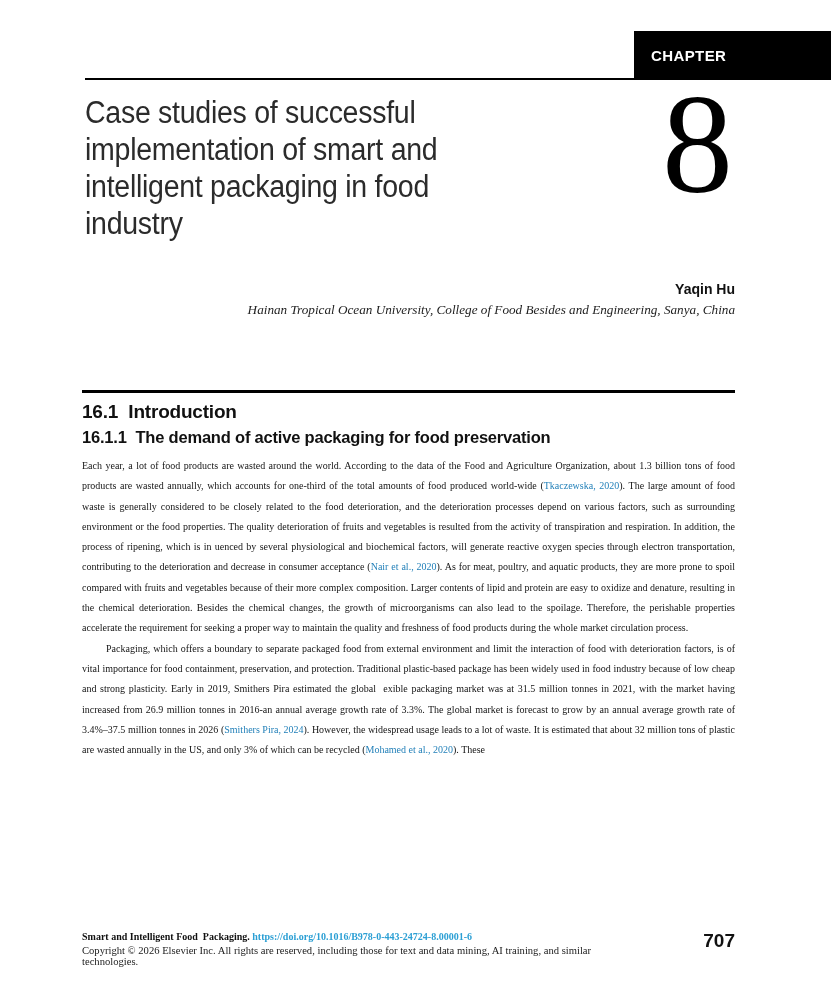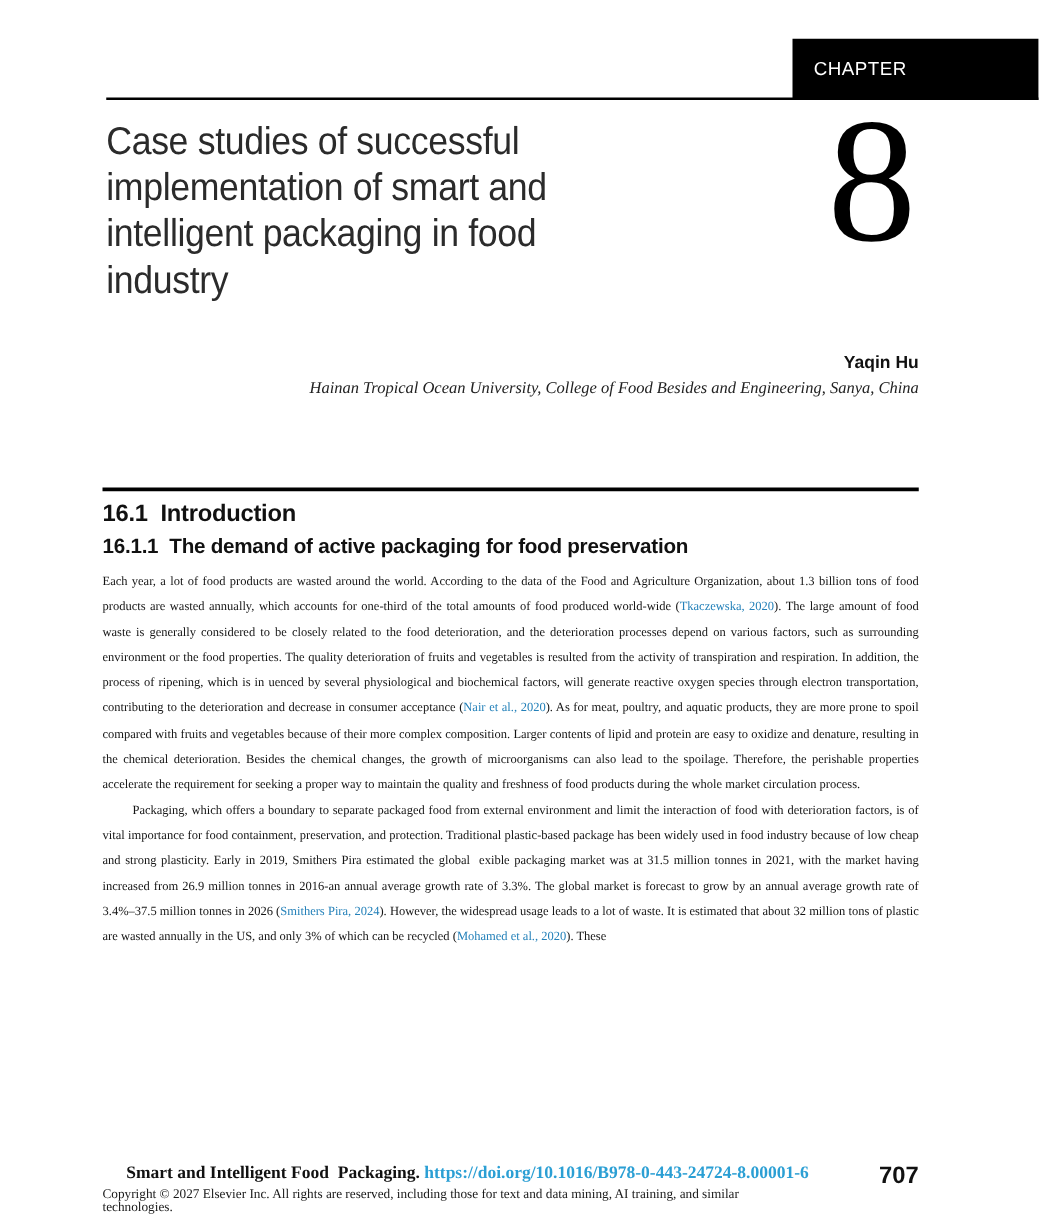--- a/index.html
+++ b/index.html
@@ -15,21 +15,21 @@
     overflow:hidden;
     font-family:"Liberation Serif", serif;
   }
   .chapter-box{
     position:absolute;left:634px;top:31px;width:197px;height:49px;
     background:var(--chapter-bg);
     color:#ffffff;
     display:flex;align-items:center;
     padding-left:17px;box-sizing:border-box;
     font-family:"Liberation Sans", sans-serif;
-    font-weight:400;font-size:15px;letter-spacing:0.4px;
+    font-weight:700;font-size:15px;letter-spacing:0.4px;
   }
   .header-rule{
     position:absolute;left:85px;top:78px;width:746px;height:2px;background:#000;
   }
   .title{
     position:absolute;left:85px;top:94px;
     font-family:"Liberation Sans", sans-serif;
     font-weight:400;font-size:31px;line-height:37px;
     color:#2b2b2b;letter-spacing:-0.3px;
     transform:scaleX(0.92);transform-origin:left top;
@@ -71,21 +71,21 @@
     margin:0;color:#141414;
   }
   .content p.indented{text-indent:24px;}
   a.ref-link{
     color:var(--link);text-decoration:none;cursor:pointer;
   }
   .footer{
     position:absolute;left:82px;top:931px;width:565px;
     font-family:"Liberation Serif", serif;color:#111;
   }
-  .footer-line1{font-size:14px;font-weight:700;text-align:right;}
+  .footer-line1{font-size:10px;font-weight:700;}
   .footer-line1 a.doi-link{
     color:var(--doi-link);font-weight:700;text-decoration:none;cursor:pointer;
   }
   .footer-line2{font-size:10.6px;margin-top:3px;font-weight:400;color:#1a1a1a;}
   .page-number{
     position:absolute;right:96px;top:930px;
     font-family:"Liberation Sans", sans-serif;
     font-weight:700;font-size:19px;color:#111;
   }
 </style>
@@ -120,18 +120,18 @@
     <h1>16.1&nbsp; Introduction</h1>
     <h2>16.1.1&nbsp; The demand of active packaging for food preservation</h2>
 
     <p><span>Each year, a lot of food products are wasted around the world. According to the data of the Food and Agriculture Organization, about 1.3 billion tons of food products are wasted annually, which accounts for one-third of the total amounts of food produced world-wide (</span><a class="ref-link">Tkaczewska, 2020</a><span>). The large amount of food waste is generally considered to be closely related to the food deterioration, and the deterioration processes depend on various factors, such as surrounding environment or the food properties. The quality deterioration of fruits and vegetables is resulted from the activity of transpiration and respiration. In addition, the process of ripening, which is in&nbsp;uenced by several physiological and biochemical factors, will generate reactive oxygen species through electron transportation, contributing to the deterioration and decrease in consumer acceptance (</span><a class="ref-link">Nair et al., 2020</a><span>). As for meat, poultry, and aquatic products, they are more prone to spoil compared with fruits and vegetables because of their more complex composition. Larger contents of lipid and protein are easy to oxidize and denature, resulting in the chemical deterioration. Besides the chemical changes, the growth of microorganisms can also lead to the spoilage. Therefore, the perishable properties accelerate the requirement for seeking a proper way to maintain the quality and freshness of food products during the whole market circulation process.</span></p>
 
     <p class="indented"><span>Packaging, which offers a boundary to separate packaged food from external environment and limit the interaction of food with deterioration factors, is of vital importance for food containment, preservation, and protection. Traditional plastic-based package has been widely used in food industry because of low cheap and strong plasticity. Early in 2019, Smithers Pira estimated the global &nbsp;exible packaging market was at 31.5 million tonnes in 2021, with the market having increased from 26.9 million tonnes in 2016-an annual average growth rate of 3.3%. The global market is forecast to grow by an annual average growth rate of 3.4%–37.5 million tonnes in 2026 (</span><a class="ref-link">Smithers Pira, 2024</a><span>). However, the widespread usage leads to a lot of waste. It is estimated that about 32 million tons of plastic are wasted annually in the US, and only 3% of which can be recycled (</span><a class="ref-link">Mohamed et al., 2020</a><span>). These</span></p>
   </div>
 
   <div class="footer">
     <div class="footer-line1"><span>Smart and Intelligent Food&nbsp; Packaging.</span> <a class="doi-link">https://doi.org/10.1016/B978-0-443-24724-8.00001-6</a></div>
-    <div class="footer-line2">Copyright © 2027 Elsevier Inc. All rights are reserved, including those for text and data mining, AI training, and similar technologies.</div>
+    <div class="footer-line2">Copyright © 2026 Elsevier Inc. All rights are reserved, including those for text and data mining, AI training, and similar technologies.</div>
   </div>
 
   <div class="page-number">707</div>
 
 </div>
 
 </body></html>

